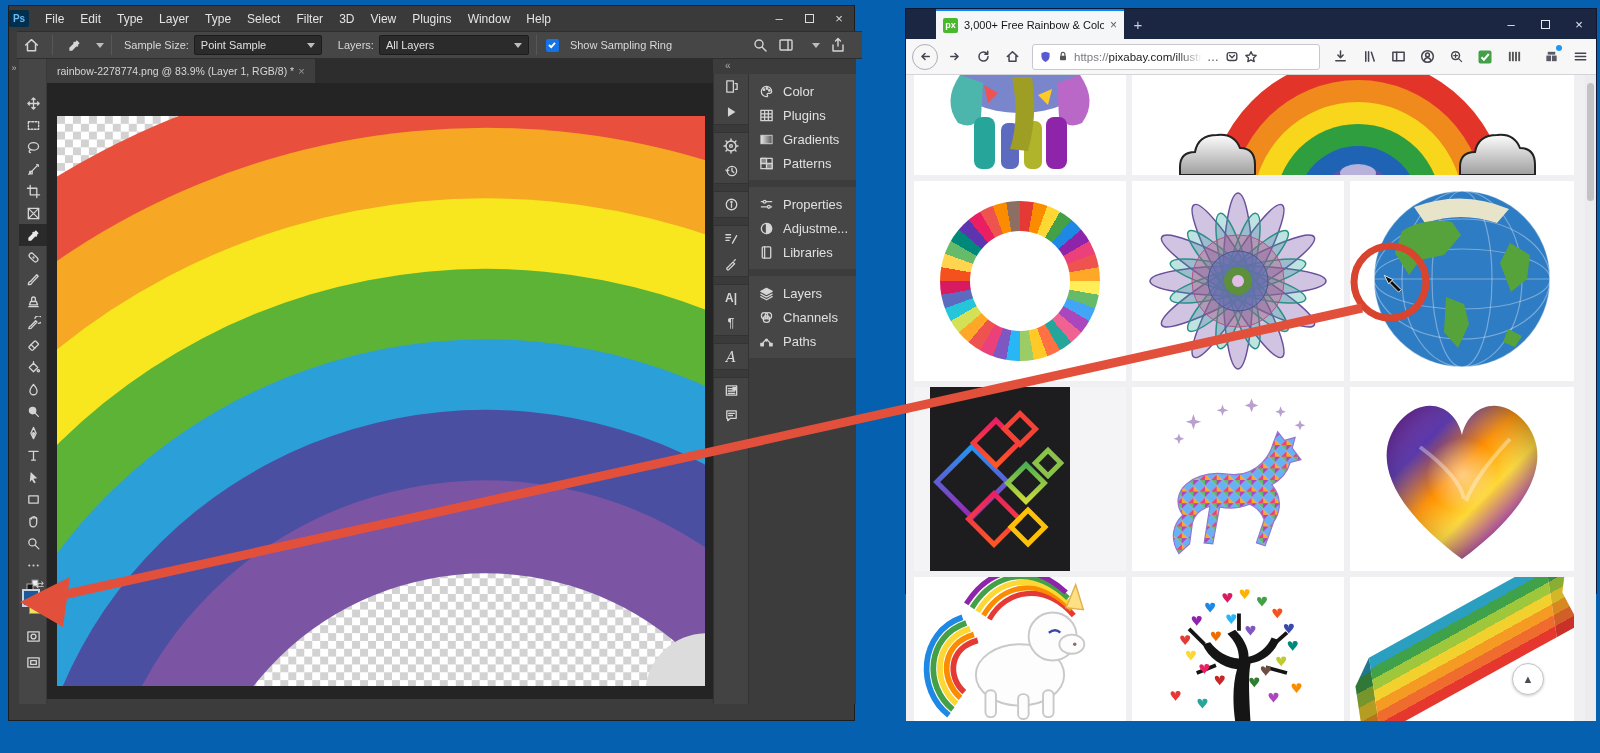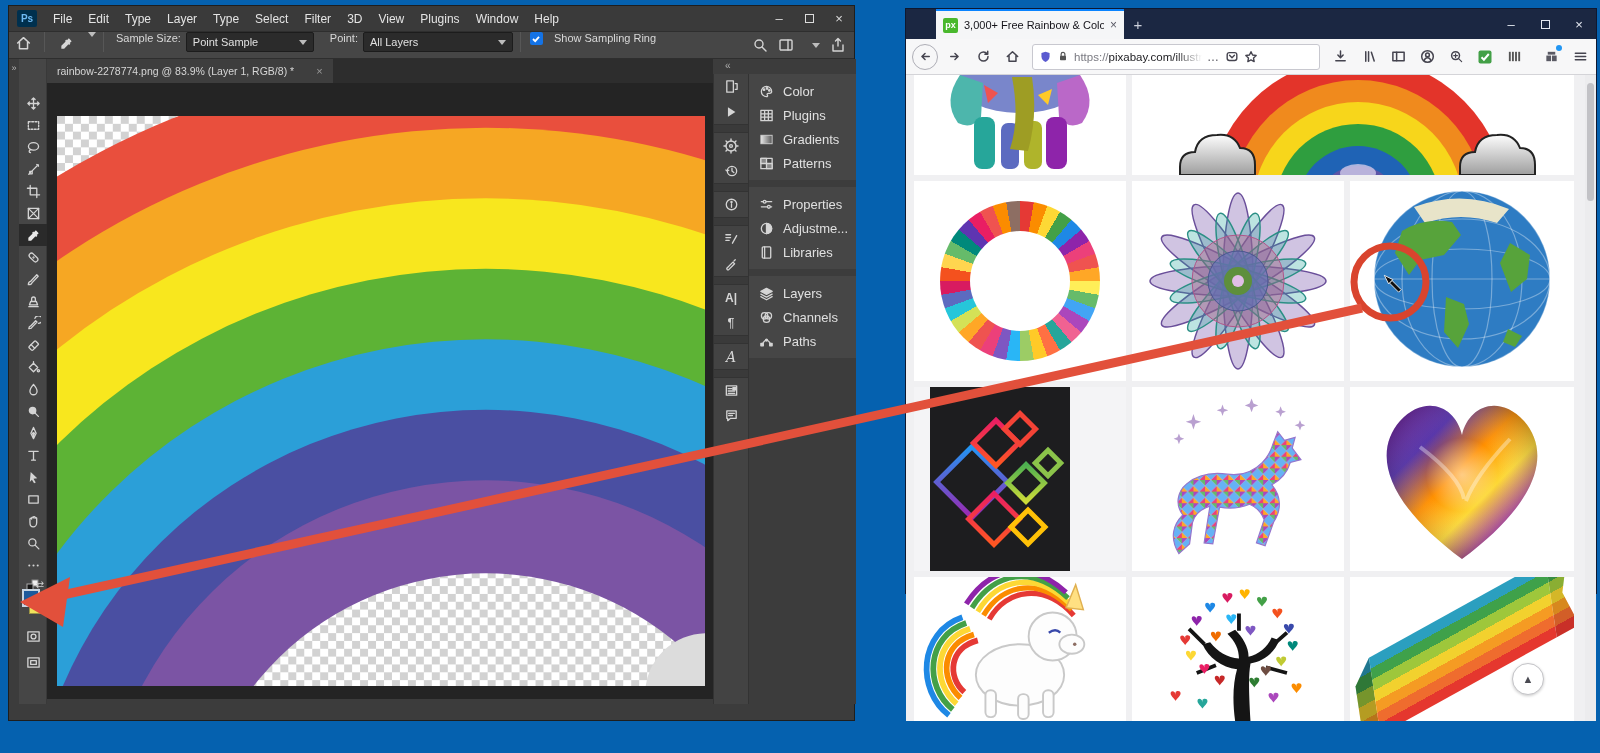--- a/index.html
+++ b/index.html
@@ -1,42 +1,42 @@
 <!DOCTYPE html>
 <html><head>
 <meta charset="utf-8">
 <style>
 *{box-sizing:border-box;margin:0;padding:0}
 body{font-family:"Liberation Sans",sans-serif;background:#0561af}
 .screen{position:relative;width:1600px;height:753px;background:#0561af;overflow:hidden}
 svg{display:block}
 
 #ps{position:absolute;left:8px;top:5px;width:847px;height:716px;background:#3c3c3c;border:1px solid #1e1e1e}
-.ps-menubar{position:relative;height:25px;background:#3a3a3a;display:flex;align-items:center;padding-left:8px}
+.ps-menubar{position:relative;height:25px;background:#3a3a3a;display:flex;align-items:center;padding-left:0}
 .ps-logo{width:20px;height:17px;background:#00304e;color:#6fbaf3;font-size:10px;font-weight:bold;display:flex;align-items:center;justify-content:center;border-radius:2px;margin-right:8px}
 .menu{padding:0 8px;font-size:12px;color:#e4e4e4;cursor:default}
 .wc{position:absolute;top:0;right:0;display:flex;height:25px}
 .wcb{width:30px;height:25px;color:#dcdcdc;font-size:13px;display:flex;align-items:center;justify-content:center}
 .maxbox{width:9px;height:9px;border:1px solid #dcdcdc}
-.ps-options{position:absolute;left:0;top:25px;width:100%;height:28px;background:#464646;border-top:1px solid #2e2e2e;border-bottom:1px solid #2e2e2e;display:flex;align-items:flex-start;font-size:11px;color:#d8d8d8}
+.ps-options{position:absolute;left:8px;top:25px;width:100%;height:28px;background:#464646;border-top:1px solid #2e2e2e;border-bottom:1px solid #2e2e2e;display:flex;align-items:center;font-size:11px;color:#d8d8d8}
 .osep{width:1px;height:20px;background:#575757;margin:0 7px}
 .olabel{margin:0 5px;white-space:nowrap}
 .oselect{height:20px;background:#2b2b2b;border:1px solid #1c1c1c;border-radius:2px;display:flex;align-items:center;padding:0 6px;justify-content:space-between;color:#e0e0e0}
 .chev{width:0;height:0;border-left:4px solid transparent;border-right:4px solid transparent;border-top:5px solid #bdbdbd;margin-left:8px}
 .checkbox{width:13px;height:13px;background:#1473e6;border-radius:2px;margin:0 6px 0 2px;display:flex;align-items:center;justify-content:center}
 .ops-right{position:absolute;right:8px;top:25px;height:28px;display:flex;align-items:center;gap:10px}
 .rail{position:absolute;left:0;top:53px;width:10px;height:645px;background:#3c3c3c;color:#b9b9b9;font-size:9px;text-align:center;padding-top:4px}
 #toolbar{position:absolute;left:10px;top:53px;width:28px;height:645px;background:#464646;border-right:1px solid #393939}
 .tool{width:28px;height:22px;display:flex;align-items:center;justify-content:center}
 .tool.active{background:#2a2a2a}
 .ti{stroke:#d4d4d4;fill:none;stroke-width:1.4;stroke-linecap:round;stroke-linejoin:round}
 .fg-swatch{position:absolute;left:3px;top:530px;width:18px;height:18px;background:#1d5a9c;border:2px solid #c7d5e2;z-index:2}
 .bg-swatch{position:absolute;left:10px;top:539px;width:16px;height:16px;background:#f0e35c;border:1px solid #9c9546}
 #doctabs{position:absolute;left:38px;top:53px;width:666px;height:24px;background:#2d2d2d;display:flex;align-items:flex-end}
-.doctab{height:24px;background:#3e3e3e;color:#d6d6d6;font-size:10.5px;display:flex;align-items:center;padding:0 10px;gap:22px}
+.doctab{height:24px;background:#3e3e3e;color:#d6d6d6;font-size:10.5px;display:flex;align-items:center;padding:0 10px;gap:4px}
 .doctab .x{color:#9a9a9a;font-size:11px}
 #canvas{position:absolute;left:38px;top:77px;width:666px;height:616px;background:#242424}
 #canvas .img{position:absolute;left:10px;top:33px;width:648px;height:570px}
 #statusbar{position:absolute;left:38px;top:693px;width:666px;height:23px;background:#464646;display:flex;align-items:center;font-size:10.5px;color:#cfcfcf}
 .dimsbox{background:#3d3d3d;height:17px;display:flex;align-items:center;padding:0 12px;margin-left:28px;border:1px solid #323232}
 #dockhead{position:absolute;left:704px;top:53px;width:143px;height:15px;background:#3c3c3c;color:#adadad;font-size:10px;padding:1px 0 0 12px}
 #minidock{position:absolute;left:704px;top:68px;width:36px;height:630px;background:#434343;border-left:1px solid #333;border-right:1px solid #333}
 .mditem{width:34px;height:25px;display:flex;align-items:center;justify-content:center;color:#d6d6d6;font-size:12px}
 .mdgap{height:9px;background:#3a3a3a;border-top:1px solid #333;border-bottom:1px solid #333}
 #paneldock{position:absolute;left:740px;top:68px;width:107px;height:630px;background:#3c3c3c}
@@ -114,21 +114,21 @@
             <path d="M10.5 2.5l3 3-2 2 .7.7-1.4 1.4-.7-.7-4.6 4.6H2.5v-3l4.6-4.6-.7-.7 1.4-1.4.7.7 2-2z" fill="#d8d8d8"></path>
           </svg>
       </div>
       <div class="chev"></div>
       <div class="osep"></div>
       <span class="olabel">Sample Size:</span>
       <div class="oselect" style="width:128px">
         <span>Point Sample</span>
           <div class="chev"></div>
       </div>
-      <span class="olabel" style="margin-left:16px">Point:</span>
+      <span class="olabel" style="margin-left:16px">Layers:</span>
       <div class="oselect" style="width:150px">
         <span>All Layers</span>
           <div class="chev"></div>
       </div>
       <div class="osep"></div>
       <div class="checkbox">
         <svg width="10" height="10" viewBox="0 0 10 10">
             <path d="M2 5l2.2 2.2L8 2.8" stroke="#fff" stroke-width="1.8" fill="none"></path>
           </svg>
       </div>

